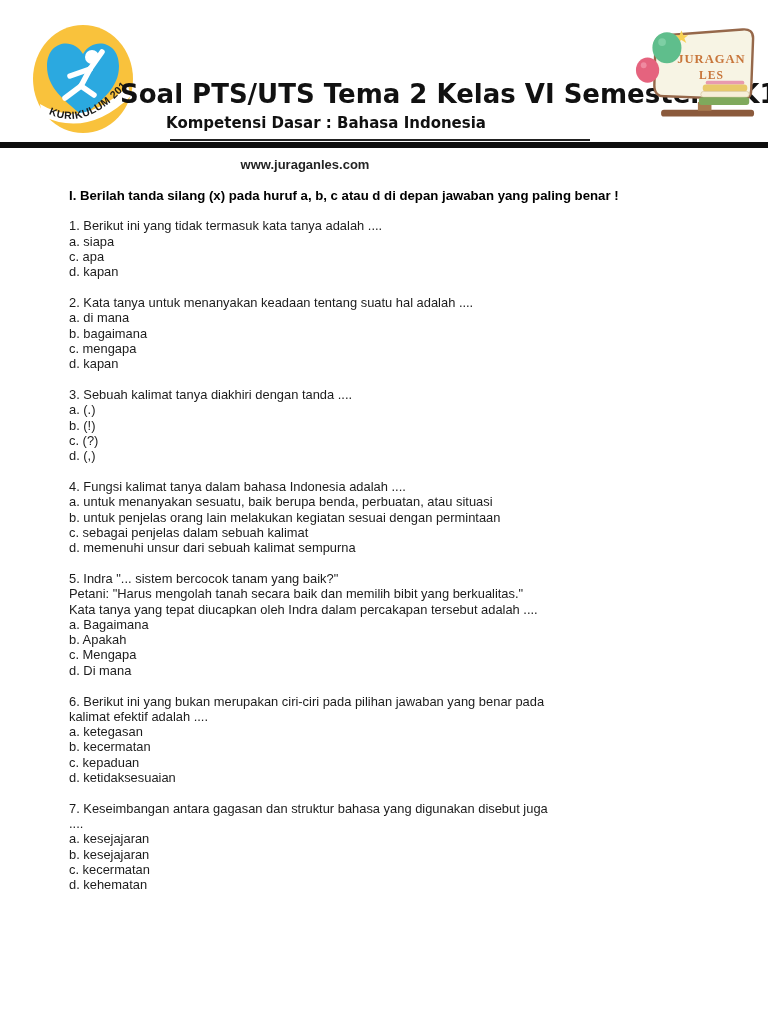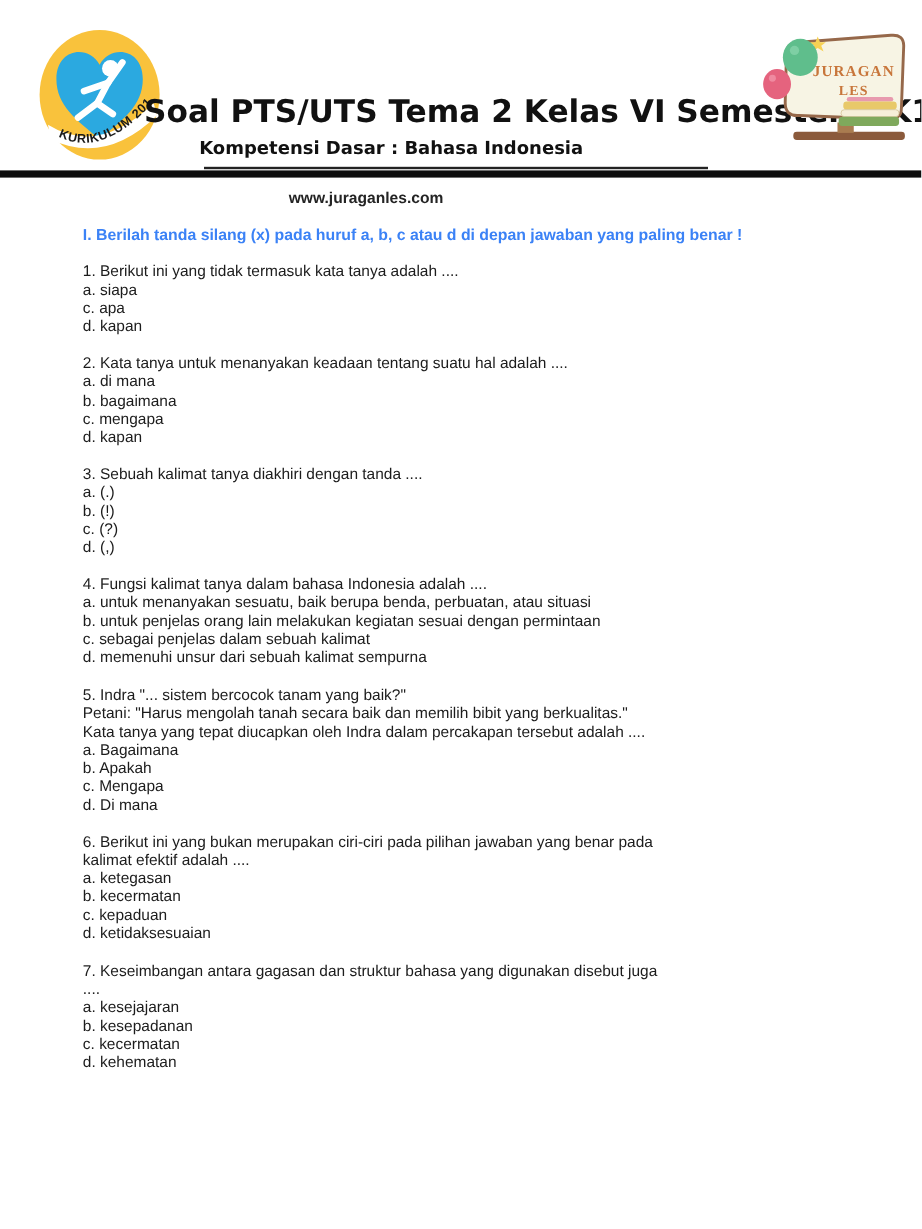--- a/index.html
+++ b/index.html
@@ -34,21 +34,21 @@
   }
   .website {
     position: absolute; top: 157px; left: 0; width: 610px;
     text-align: center; font-size: 13px; font-weight: bold; color: #242424;
   }
   .content {
     position: absolute; top: 188px; left: 69px; width: 670px;
     font-size: 12.9px; line-height: 15.3px; color: #1c1c1c;
   }
   .section-heading {
-    font-weight: bold; font-size: 13.2px; margin-bottom: 15px; white-space: nowrap; color: #3b82f6;
+    font-weight: bold; font-size: 13.2px; margin-bottom: 15px; white-space: nowrap; color: #000000;
   }
   .question { margin-bottom: 15.5px; }
   .q-line { white-space: nowrap; }
 </style>
 </head>
 <body>
 
 <div class="page">
 
   <svg class="kurikulum-logo" viewBox="0 0 102 110" xmlns="http://www.w3.org/2000/svg">
@@ -146,19 +146,19 @@
       <div class="q-line">a. ketegasan</div>
       <div class="q-line">b. kecermatan</div>
       <div class="q-line">c. kepaduan</div>
       <div class="q-line">d. ketidaksesuaian</div>
     </div>
 
     <div class="question">
       <div class="q-line">7. Keseimbangan antara gagasan dan struktur bahasa yang digunakan disebut juga</div>
       <div class="q-line">....</div>
       <div class="q-line">a. kesejajaran</div>
-      <div class="q-line">b. kesepadanan</div>
+      <div class="q-line">b. kesejajaran</div>
       <div class="q-line">c. kecermatan</div>
       <div class="q-line">d. kehematan</div>
     </div>
   </div>
 
 </div>
 
 </body></html>

